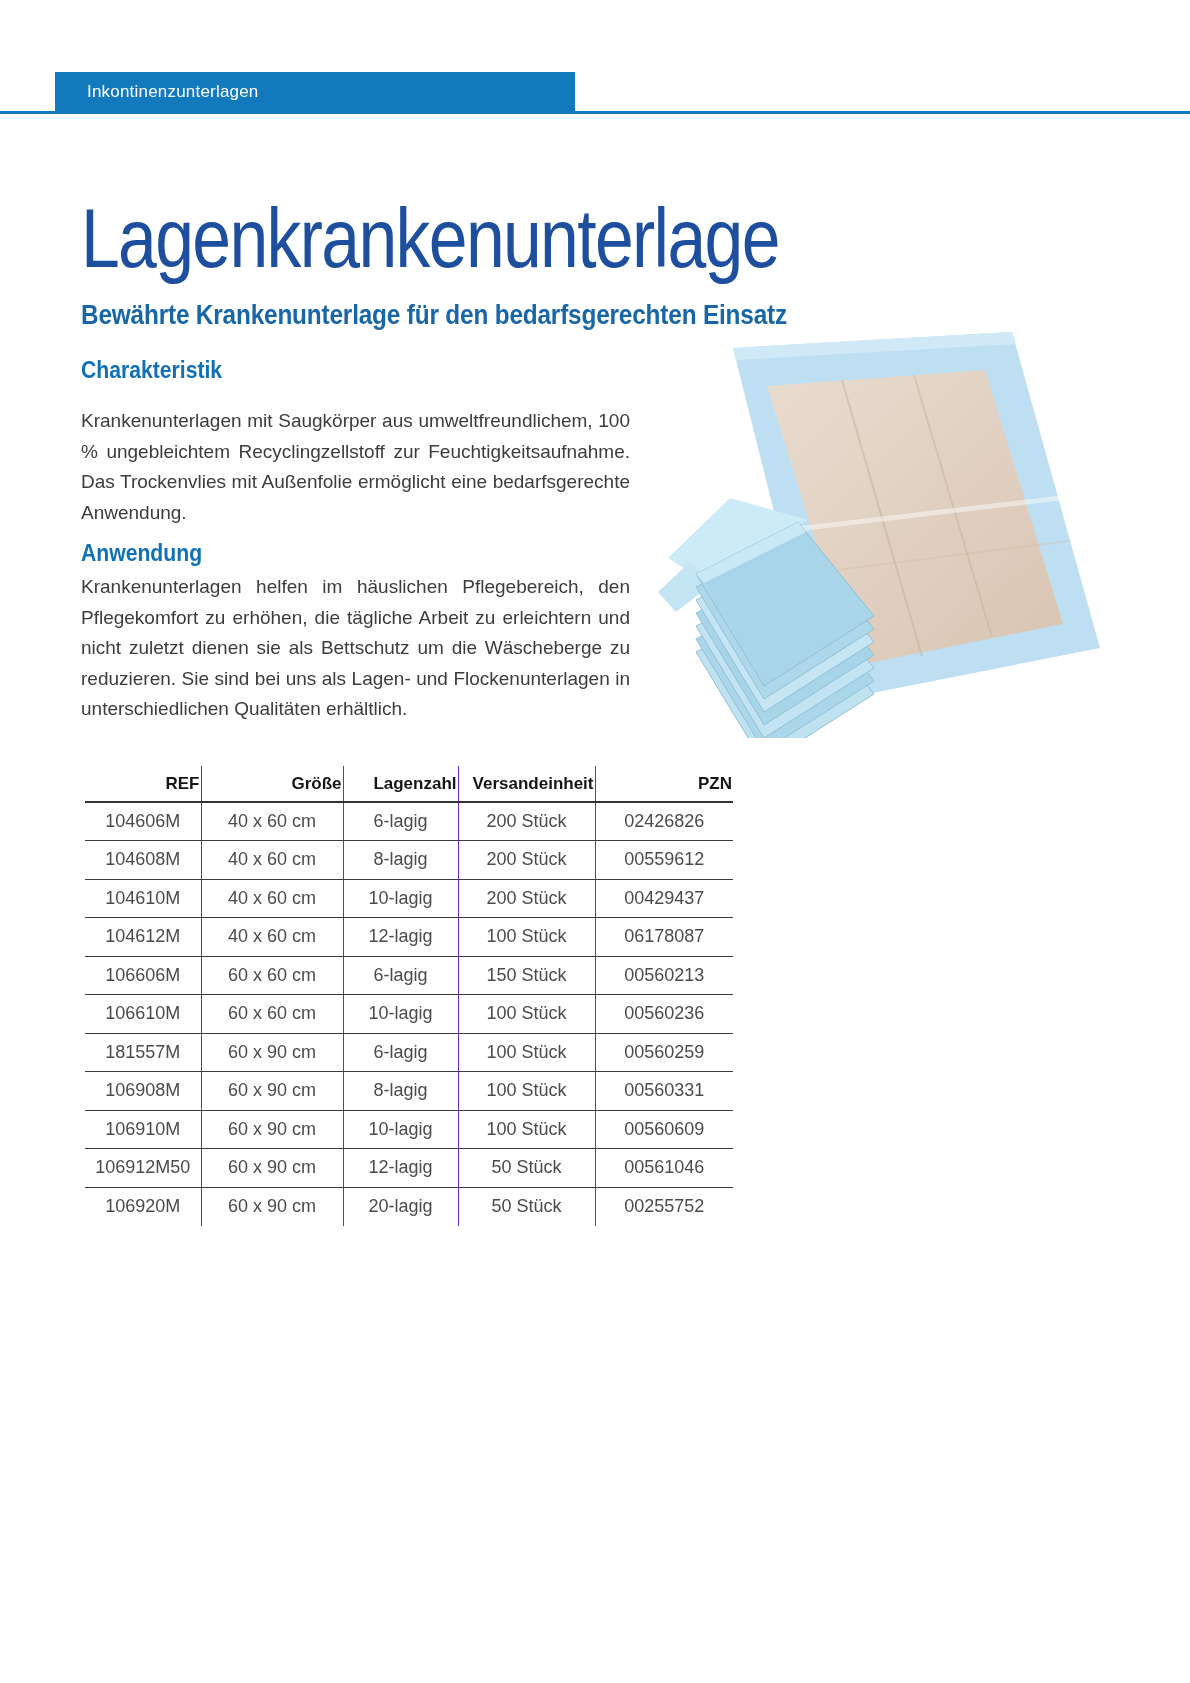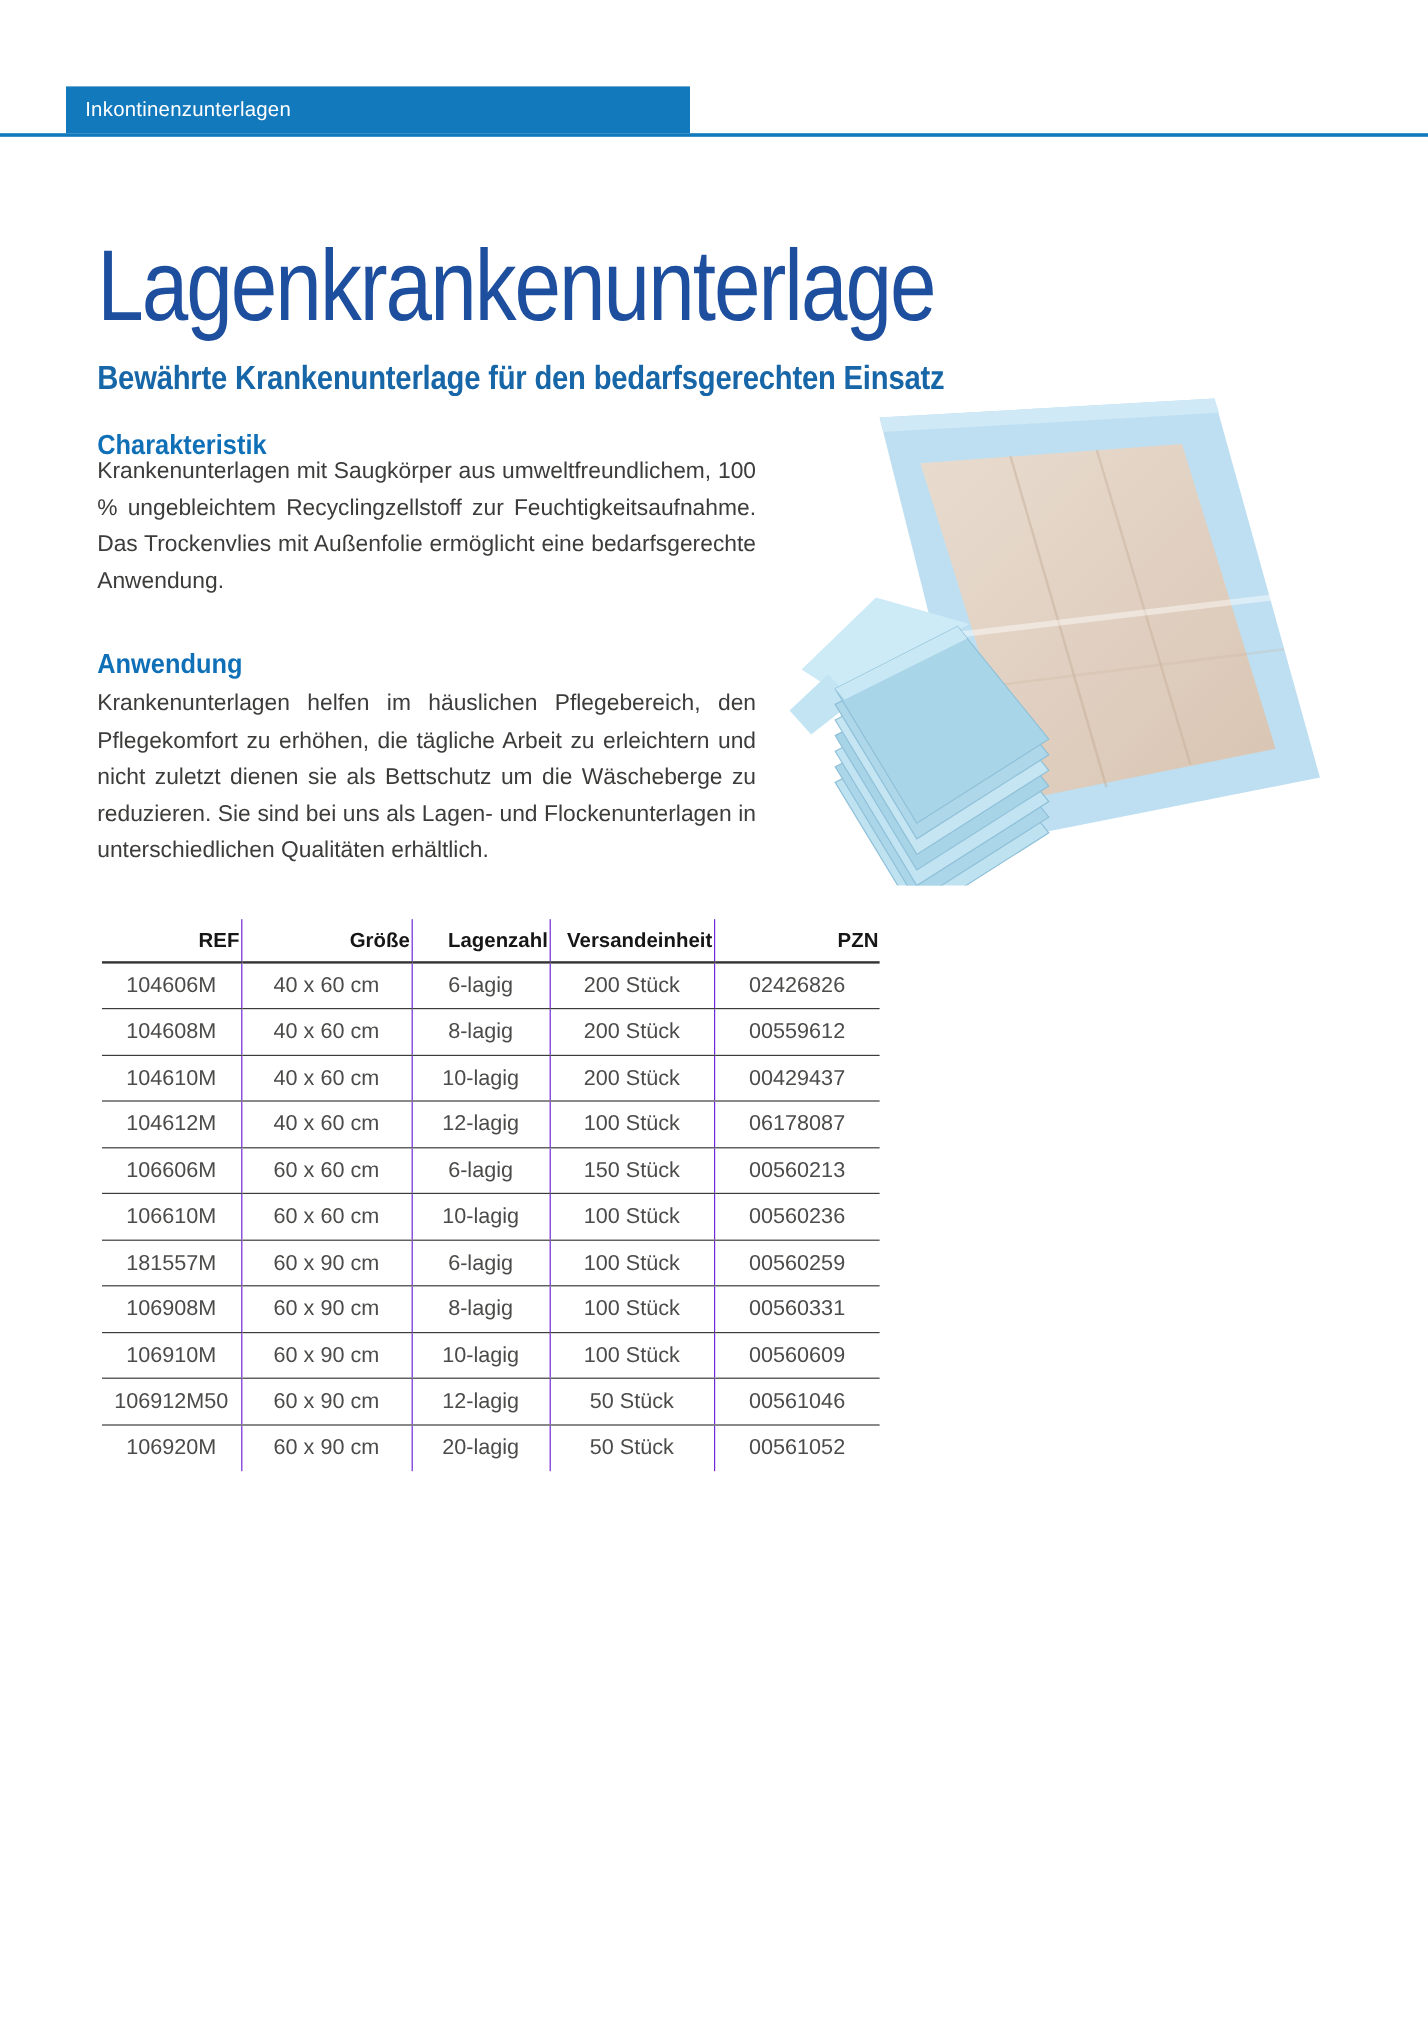--- a/index.html
+++ b/index.html
@@ -6,21 +6,21 @@
   body{
     width:1190px;height:1683px;position:relative;background:#ffffff;
     font-family:"Liberation Sans",sans-serif;overflow:hidden;
   }
   [data-interactable]{box-sizing:border-box;}
 
   
   .category-tab{
     position:absolute;left:55px;top:72px;width:520px;height:39px;
     background:#1379bd;color:#ffffff;display:flex;align-items:center;
-    padding-left:16px;font-size:17px;letter-spacing:.2px;
+    padding-left:32px;font-size:17px;letter-spacing:.2px;
   }
   .top-rule{position:absolute;left:0;top:111px;width:1190px;height:3px;background:#1379bd;}
 
   
   .page-title{
     position:absolute;left:81px;top:194px;font-size:84px;line-height:1.05;
     color:#1d4f9e;letter-spacing:-2px;white-space:nowrap;
     transform:scaleX(.83);transform-origin:left top;
   }
   .page-subtitle{
@@ -31,21 +31,21 @@
   .section-heading{
     position:absolute;left:81px;font-size:23px;font-weight:bold;color:#0f70b7;
     white-space:nowrap;transform:scaleX(.92);transform-origin:left top;
   }
   .h-charakteristik{top:357px;}
   .h-anwendung{top:540px;}
   .body-par{
     position:absolute;left:81px;width:549px;font-size:19px;line-height:30.5px;
     color:#3c3c3b;text-align:justify;
   }
-  .p-charakteristik{top:378px;}
+  .p-charakteristik{top:406px;}
   .p-anwendung{top:572px;}
 
   
   .product-photo{position:absolute;left:630px;top:326px;width:480px;height:412px;}
 
   
   .ref-table-wrap{position:absolute;left:85px;top:766px;width:648px;}
   table.ref-table{border-collapse:collapse;table-layout:fixed;width:648px;}
   .ref-table col.c1{width:116px;} .ref-table col.c2{width:142px;}
   .ref-table col.c3{width:115px;} .ref-table col.c4{width:137px;}
@@ -210,17 +210,17 @@
           <td data-interactable="false">12-lagig</td>
           <td data-interactable="false">50 Stück</td>
           <td data-interactable="false">00561046</td>
         </tr>
 
         <tr data-interactable="false">
           <td data-interactable="false">106920M</td>
           <td data-interactable="false">60 x 90 cm</td>
           <td data-interactable="false">20-lagig</td>
           <td data-interactable="false">50 Stück</td>
-          <td data-interactable="false">00561052</td>
+          <td data-interactable="false">00255752</td>
         </tr>
       </tbody>
   </table>
 </div>
 
 </body></html>

